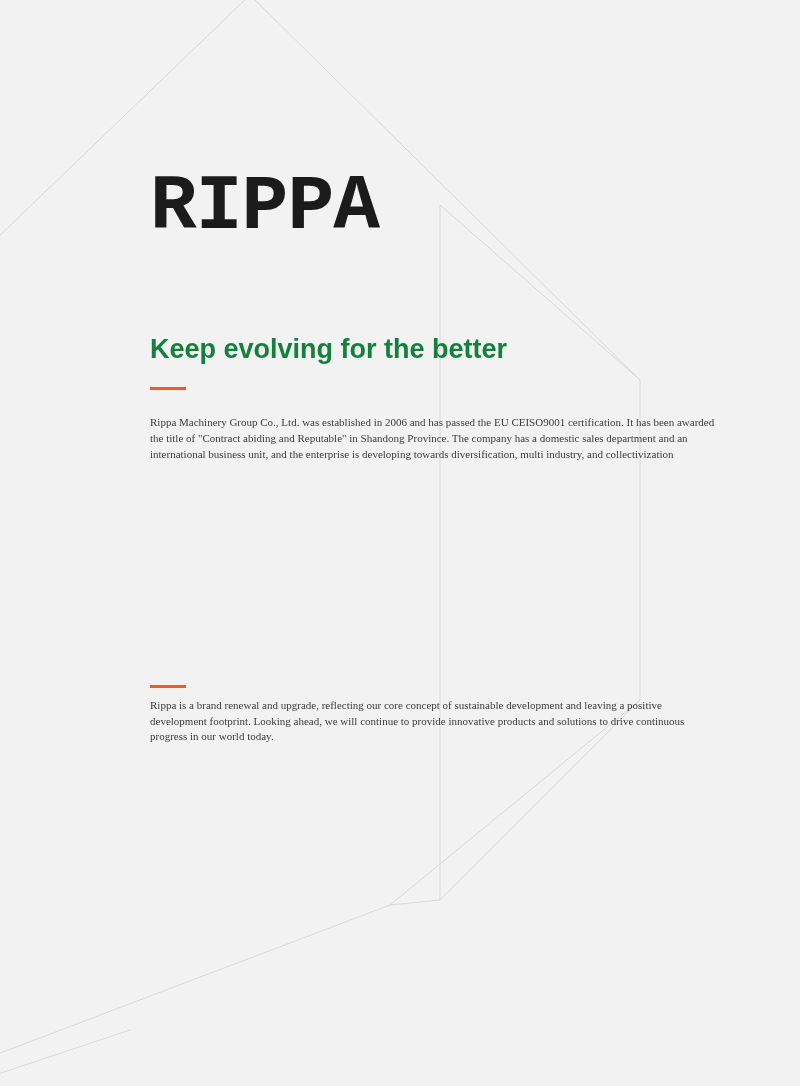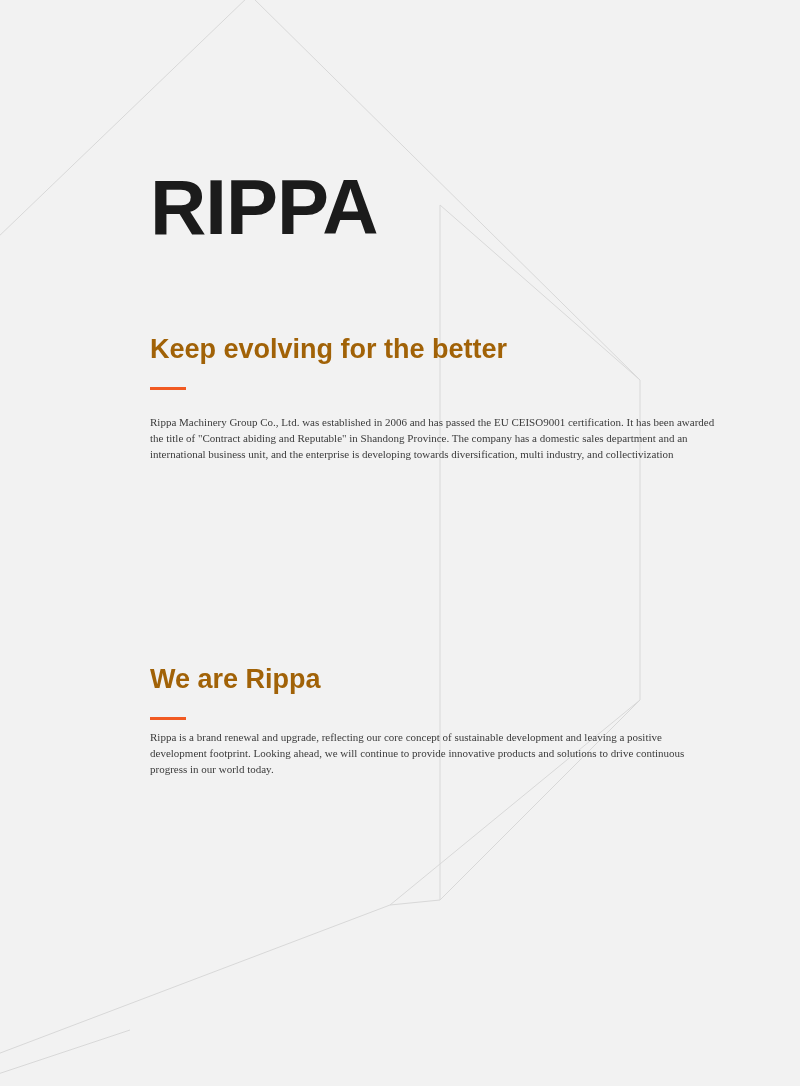--- a/index.html
+++ b/index.html
@@ -32,32 +32,32 @@
     position: absolute;
     left: 150px;
     top: 0;
     width: 600px;
     height: 1086px;
   }
   .brand {
     position: absolute;
     top: 168px;
     left: 0;
-    font-family: Liberation Sans, sans-serif;
+    font-family: Liberation Mono, monospace;
     font-weight: bold;
     font-size: 78px;
     letter-spacing: -1px;
     color: #1b1b1b;
     line-height: 1;
   }
   .section-heading {
     font-family: "Liberation Sans", sans-serif;
     font-weight: bold;
     font-size: 27px;
-    color: #a16207;
+    color: #15803d;
     line-height: 1.2;
     margin: 0;
   }
   .rule {
     width: 36px;
     height: 3px;
     background: #f15a22;
     margin-top: 22px;
   }
   .body-text {
@@ -105,19 +105,18 @@
 
     <div class="brand">RIPPA</div>
 
     <div class="block-one">
       <h2 class="section-heading">Keep evolving for the better</h2>
       <div class="rule"></div>
       <p class="body-text">Rippa Machinery Group Co., Ltd. was established in 2006 and has passed the EU CEISO9001 certification. It has been awarded the title of "Contract abiding and Reputable" in Shandong Province. The company has a domestic sales department and an international business unit, and the enterprise is developing towards diversification, multi industry, and collectivization</p>
     </div>
 
     <div class="block-two">
-      <h2 class="section-heading">We are Rippa</h2>
       <div class="rule"></div>
       <p class="body-text">Rippa is a brand renewal and upgrade, reflecting our core concept of sustainable development and leaving a positive development footprint. Looking ahead, we will continue to provide innovative products and solutions to drive continuous progress in our world today.</p>
     </div>
 
   </div>
 </div>
 
 </body></html>

